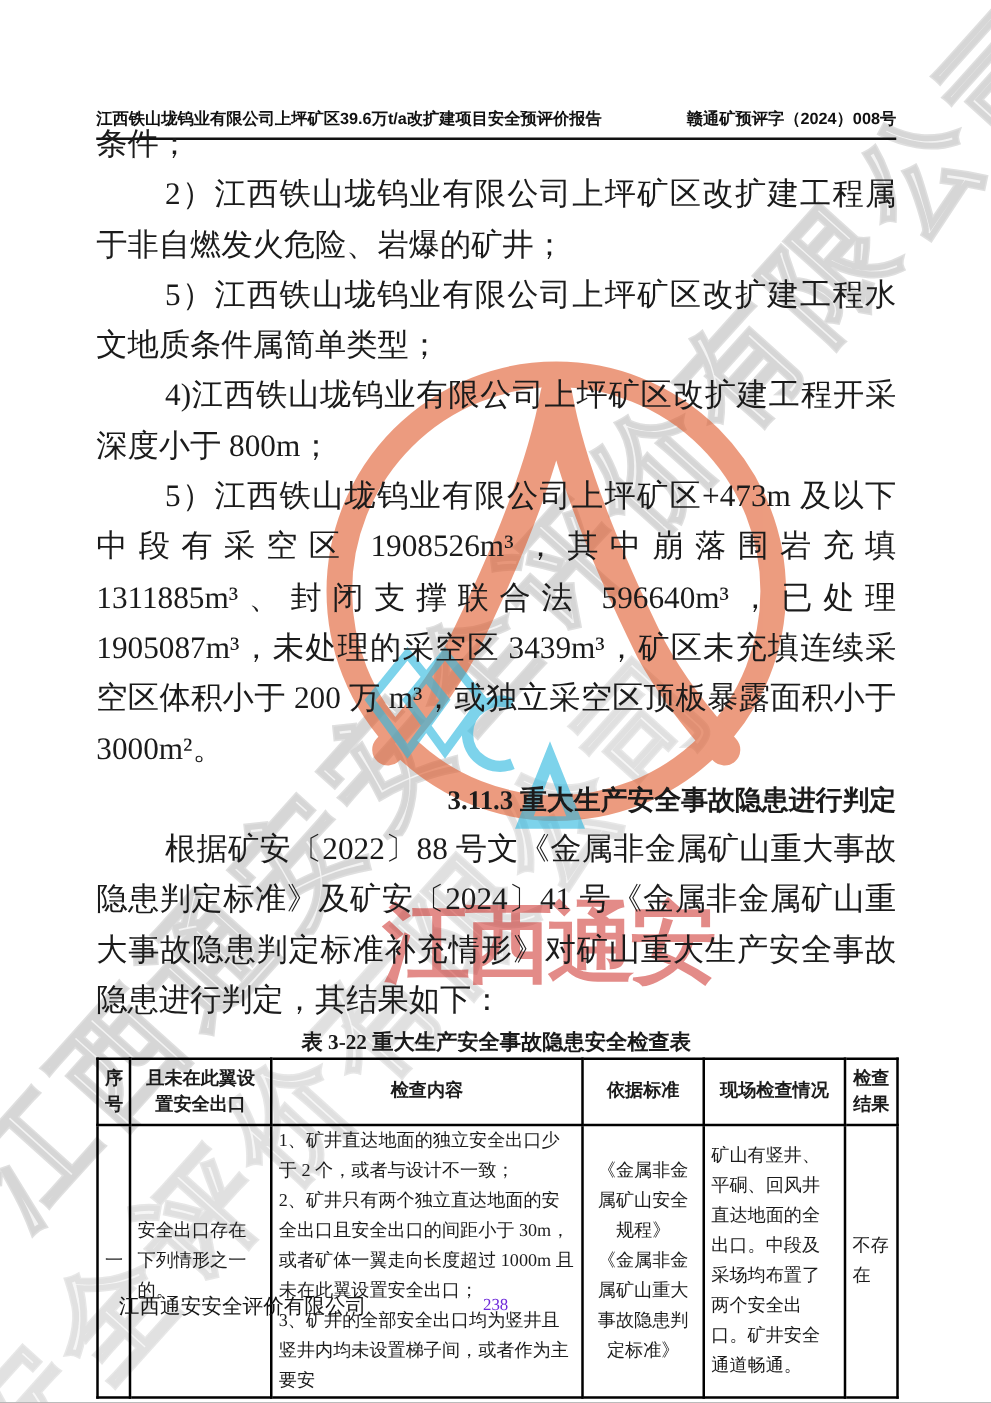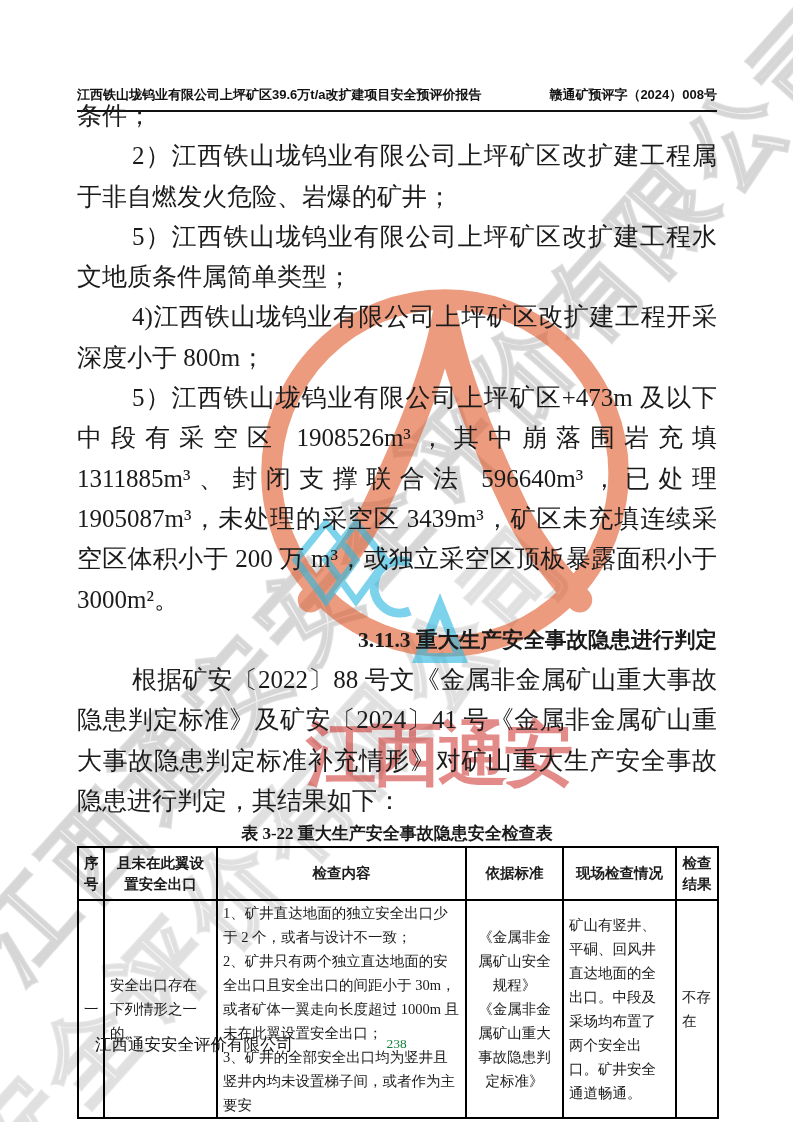--- a/index.html
+++ b/index.html
@@ -33,21 +33,21 @@
   table.chk th{font-size:14.5px;font-weight:bold;line-height:21px;text-align:center;vertical-align:middle;height:53px;}
   table.chk td{font-size:14.5px;line-height:24px;vertical-align:middle;height:186px;}
   td.c-no{text-align:center;}
   td.c-item{text-align:left;margin-top:35px;}
   td.c-content{font-size:14px;line-height:26.4px;vertical-align:top;white-space:pre-line;padding-top:2px;}
   td.c-std{text-align:center;white-space:pre-line;}
   td.c-site{text-align:left;padding:0 4px;}
   td.c-res{text-align:left;}
   .foot-co{position:absolute;left:95px;top:1034px;font-family:"Liberation Sans","DejaVu Sans",sans-serif;
            font-weight:500;font-size:16.5px;color:#151515;}
-  .foot-pn{position:absolute;left:0;top:1036px;width:100%;text-align:center;font-size:13.5px;color:#15803d;}
+  .foot-pn{position:absolute;left:0;top:1036px;width:100%;text-align:center;font-size:13.5px;color:#6d28d9;}
 </style>
 </head>
 <body>
 
 <div class="page">
 
   <div class="wm-layer">
     <div class="wm-diag main">江西通安安全评价有限公司</div>
     <div class="wm-diag corner">江西通安安全评价有限公司</div>
 

